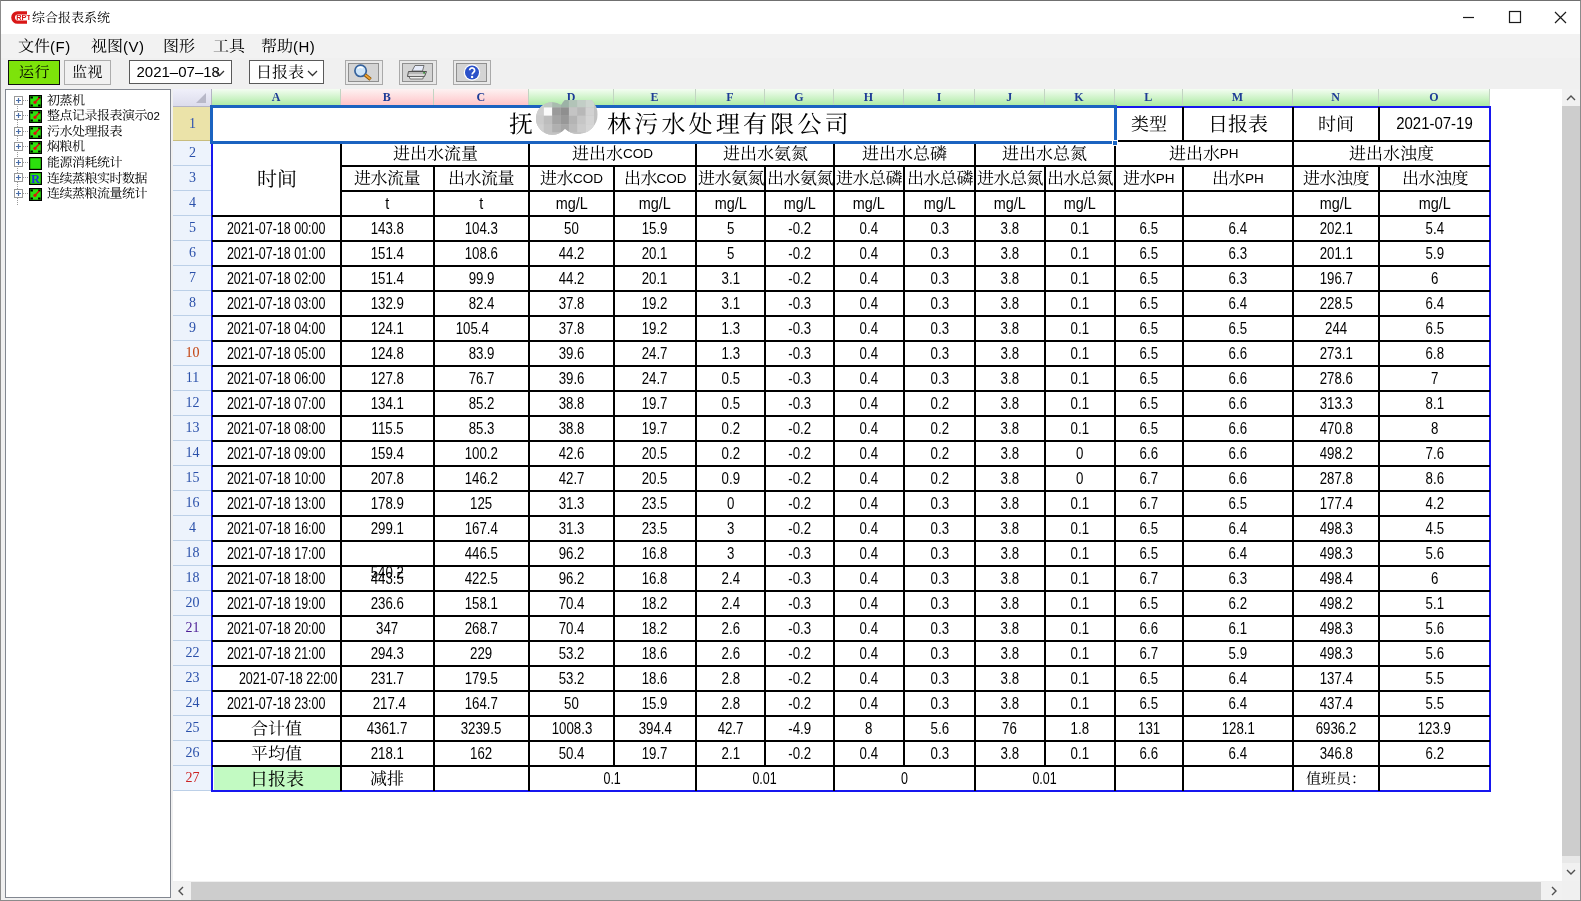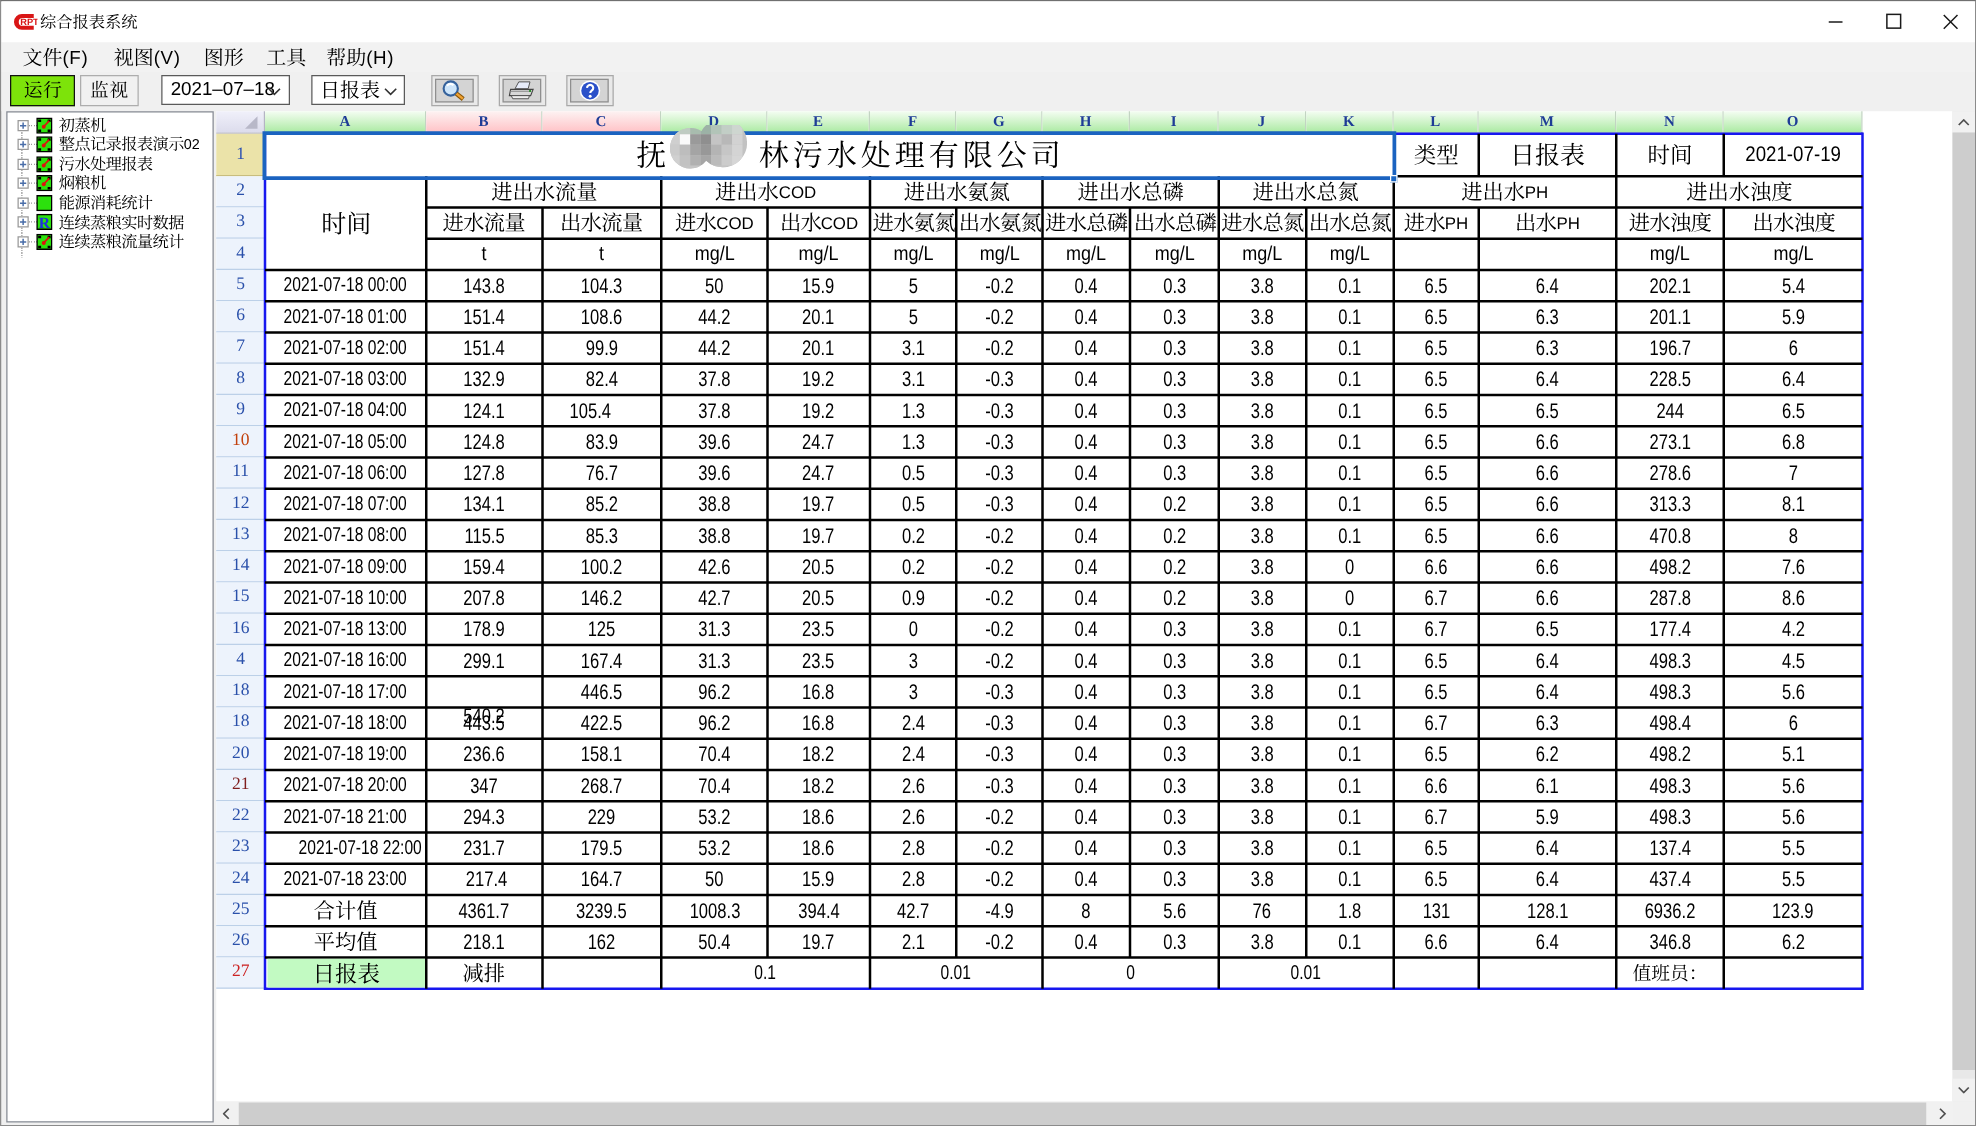--- a/index.html
+++ b/index.html
@@ -465,21 +465,21 @@
 <div class="abs" style="left:172px;top:540px;width:39px;height:25px;background:#edf3fc;border-bottom:1px solid #bcd0e8">
     <div class="rowhead" style="width:100%;height:100%;color:#2a50aa">18</div>
   </div>
 <div class="abs" style="left:172px;top:565px;width:39px;height:25px;background:#edf3fc;border-bottom:1px solid #bcd0e8">
     <div class="rowhead" style="width:100%;height:100%;color:#2a50aa">18</div>
   </div>
 <div class="abs" style="left:172px;top:590px;width:39px;height:25px;background:#edf3fc;border-bottom:1px solid #bcd0e8">
     <div class="rowhead" style="width:100%;height:100%;color:#2a50aa">20</div>
   </div>
 <div class="abs" style="left:172px;top:615px;width:39px;height:25px;background:#edf3fc;border-bottom:1px solid #bcd0e8">
-    <div class="rowhead" style="width:100%;height:100%;color:#7f1d1d">21</div>
+    <div class="rowhead" style="width:100%;height:100%;color:#4c1d95">21</div>
   </div>
 <div class="abs" style="left:172px;top:640px;width:39px;height:25px;background:#edf3fc;border-bottom:1px solid #bcd0e8">
     <div class="rowhead" style="width:100%;height:100%;color:#2a50aa">22</div>
   </div>
 <div class="abs" style="left:172px;top:665px;width:39px;height:25px;background:#edf3fc;border-bottom:1px solid #bcd0e8">
     <div class="rowhead" style="width:100%;height:100%;color:#2a50aa">23</div>
   </div>
 <div class="abs" style="left:172px;top:690px;width:39px;height:25px;background:#edf3fc;border-bottom:1px solid #bcd0e8">
     <div class="rowhead" style="width:100%;height:100%;color:#2a50aa">24</div>
   </div>

